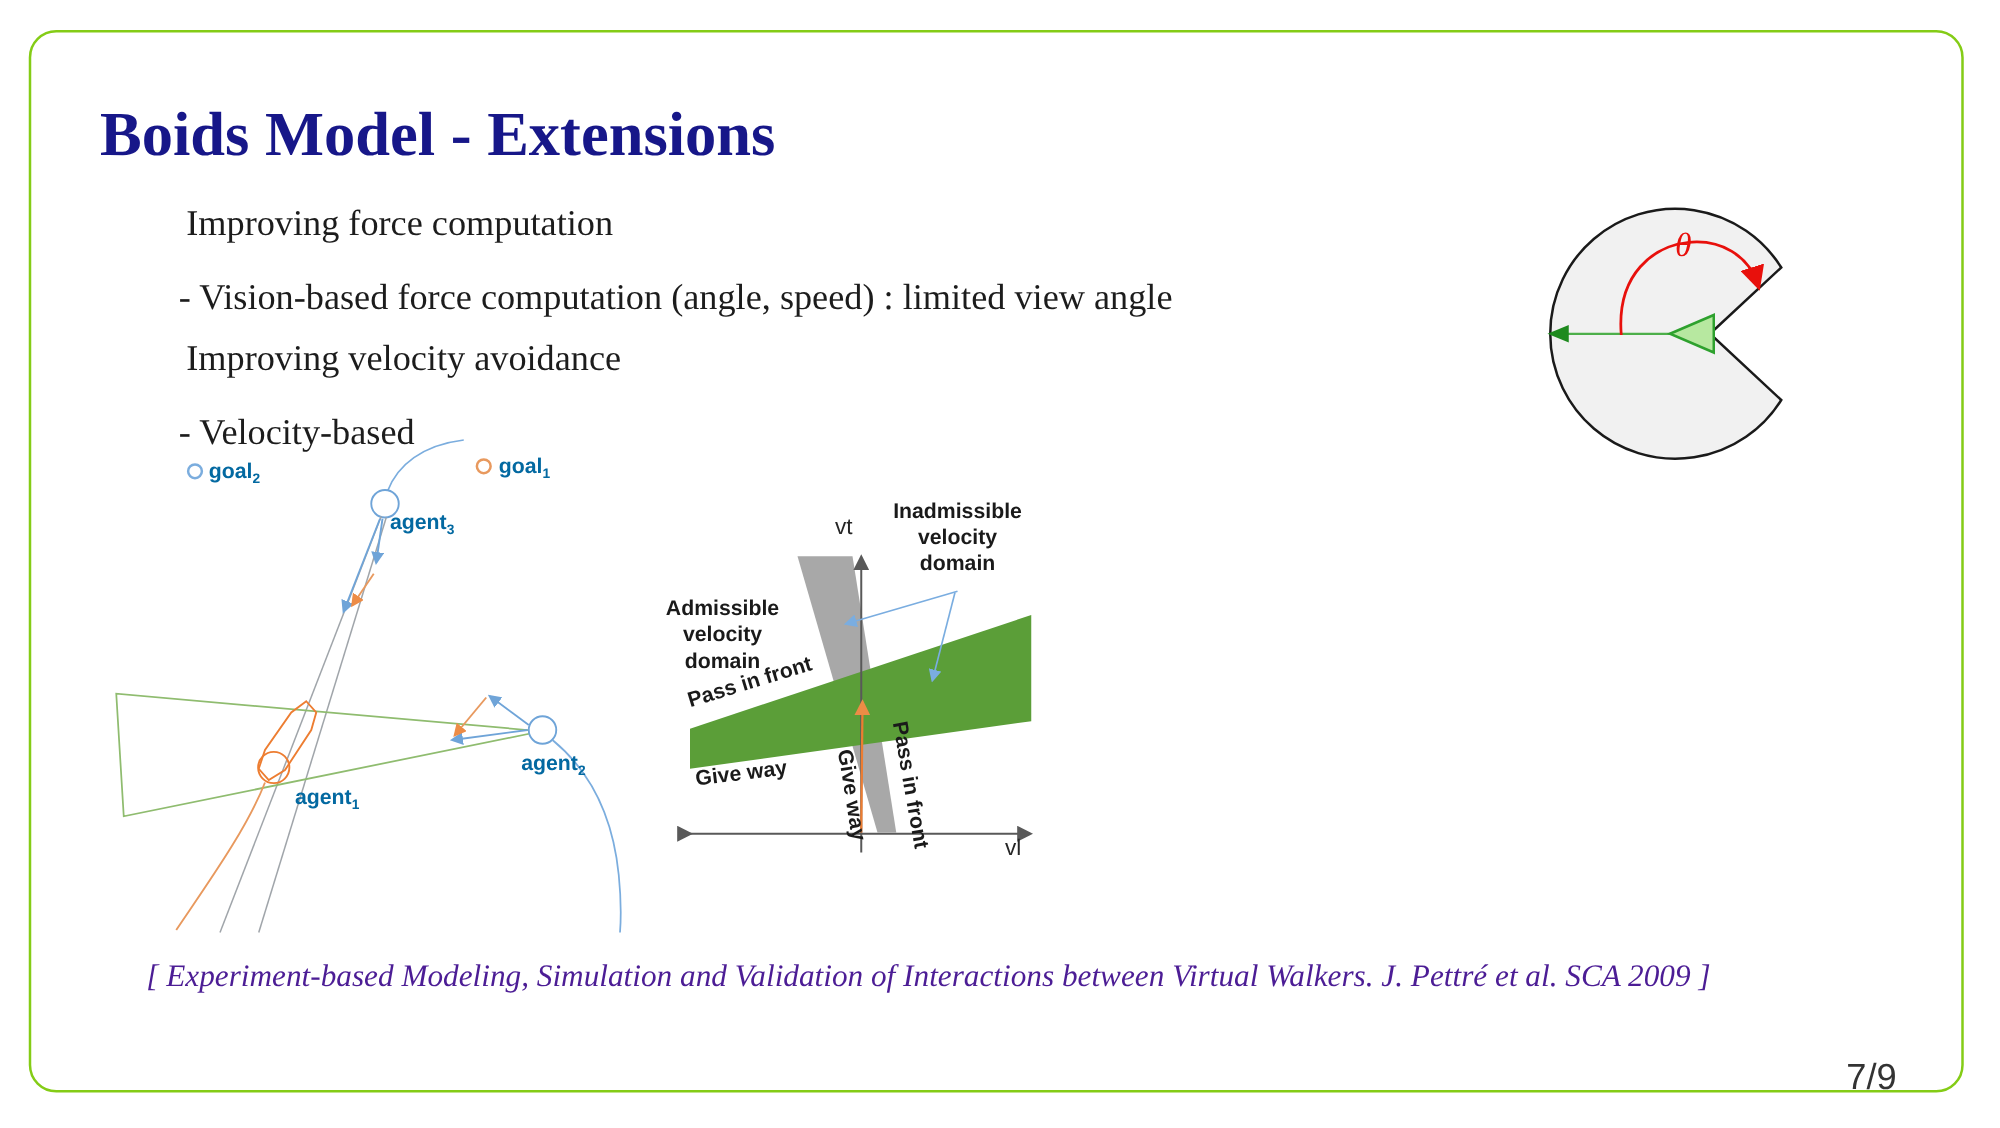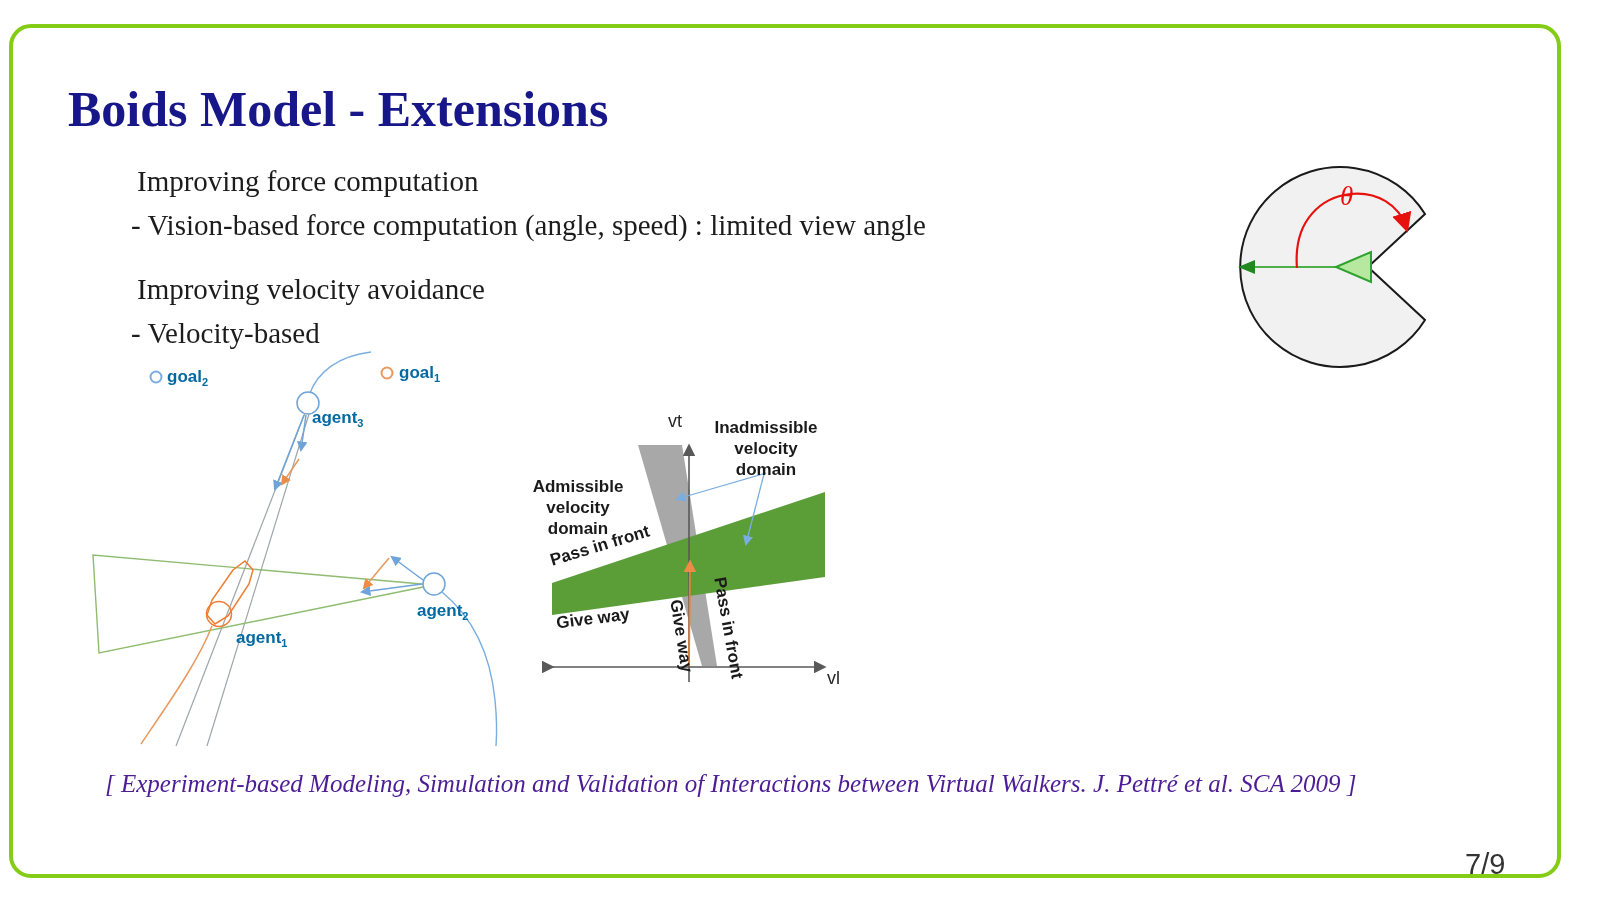--- a/index.html
+++ b/index.html
@@ -1,25 +1,25 @@
 <!DOCTYPE html>
 <html><head>
 <meta charset="utf-8">
 <style>
   html,body{margin:0;padding:0;background:#ffffff;}
   .canvas{position:relative;width:1600px;height:902px;background:#ffffff;overflow:hidden;
           font-family:"Liberation Sans",sans-serif;}
-  .slide{position:absolute;left:9px;top:24px;width:1544px;height:846px;
-         border:4px solid #84cc16;border-radius:22px;background:#ffffff;}
+  .slide{position:absolute;left:23px;top:24px;width:1544px;height:846px;
+         border:2px solid #84cc16;border-radius:22px;background:#ffffff;}
   .title{position:absolute;left:55px;top:54px;font-family:"Liberation Serif",serif;
          font-weight:600;font-size:50px;line-height:1.1;color:#171789;white-space:nowrap;}
   .b-head{position:absolute;left:88px;font-family:"Liberation Serif",serif;
           font-size:29px;color:#1c1c1c;white-space:nowrap;margin-left:36px;}
   .b-sub{position:absolute;left:118px;font-family:"Liberation Serif",serif;
-         font-size:29px;color:#1c1c1c;white-space:nowrap;}
+         font-size:29px;color:#1c1c1c;white-space:nowrap;margin-top:15px;}
   .citation{position:absolute;left:92px;top:742px;font-family:"Liberation Serif",serif;
             font-style:italic;font-size:25px;color:#4c1d95;white-space:nowrap;}
   .pagenum{position:absolute;left:1452px;top:820px;font-size:29px;color:#333;}
   svg{position:absolute;left:0;top:0;pointer-events:none;}
   .lbl{position:absolute;color:#0369a1;font-size:17px;font-weight:700;white-space:nowrap;}
   .lbl sub{font-size:11px;}
   .axis-lbl{position:absolute;color:#262626;font-size:18px;font-weight:400;white-space:nowrap;}
   .dom-lbl{position:absolute;text-align:center;font-size:17px;font-weight:700;
            line-height:21px;color:#1a1a1a;}
   .rot{position:absolute;white-space:nowrap;font-size:17px;font-weight:600;color:#1a1a1a;
@@ -109,28 +109,28 @@
     </g>
   </svg>
 
   <div class="lbl" style="left:167px;top:367px"><span>goal</span><sub>2</sub></div>
   <div class="lbl" style="left:399px;top:363px"><span>goal</span><sub>1</sub></div>
   <div class="lbl" style="left:312px;top:408px"><span>agent</span><sub>3</sub></div>
   <div class="lbl" style="left:417px;top:601px"><span>agent</span><sub>2</sub></div>
   <div class="lbl" style="left:236px;top:628px"><span>agent</span><sub>1</sub></div>
 
   <div class="axis-lbl" style="left:668px;top:411px">vt</div>
-  <div class="axis-lbl" style="left:827px;top:668px">vl</div>
+  <div class="axis-lbl" style="left:804px;top:668px">vl</div>
 
   <div class="dom-lbl" style="left:503px;top:476px;width:150px">
     <div>Admissible</div>
     <div>velocity</div>
     <div>domain</div>
   </div>
-  <div class="dom-lbl" style="left:691px;top:417px;width:150px">
+  <div class="dom-lbl" style="left:691px;top:398px;width:150px">
     <div>Inadmissible</div>
     <div>velocity</div>
     <div>domain</div>
   </div>
 
   <div class="rot" style="left:600px;top:546px;--r:-17deg">Pass in front</div>
   <div class="rot" style="left:593px;top:619px;--r:-7deg">Give way</div>
   <div class="rot" style="left:681px;top:636px;--r:81deg">Give way</div>
   <div class="rot" style="left:728px;top:628px;--r:80deg">Pass in front</div>
 

